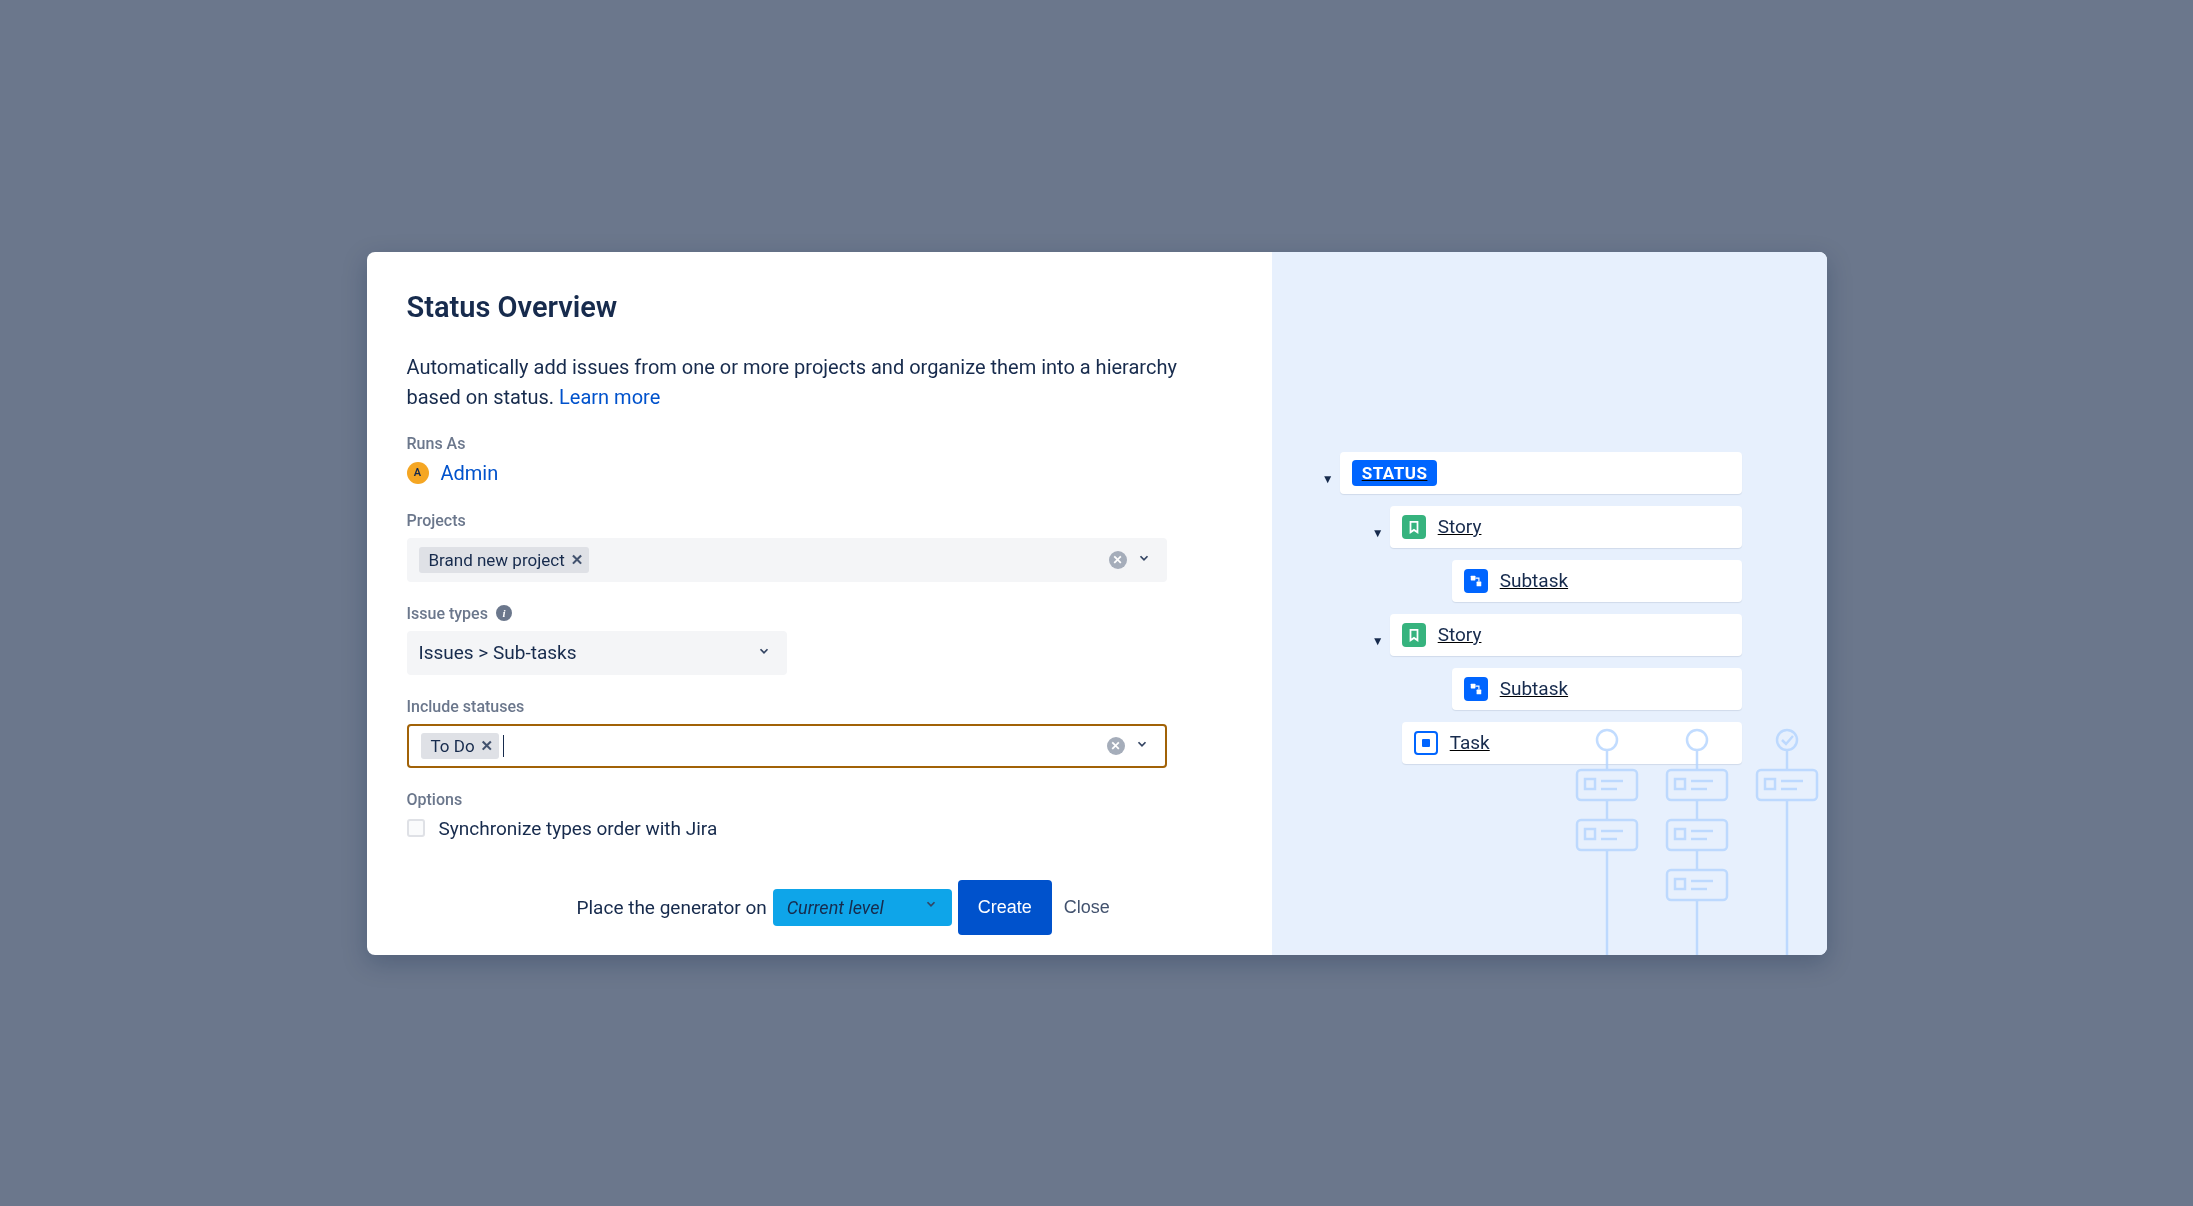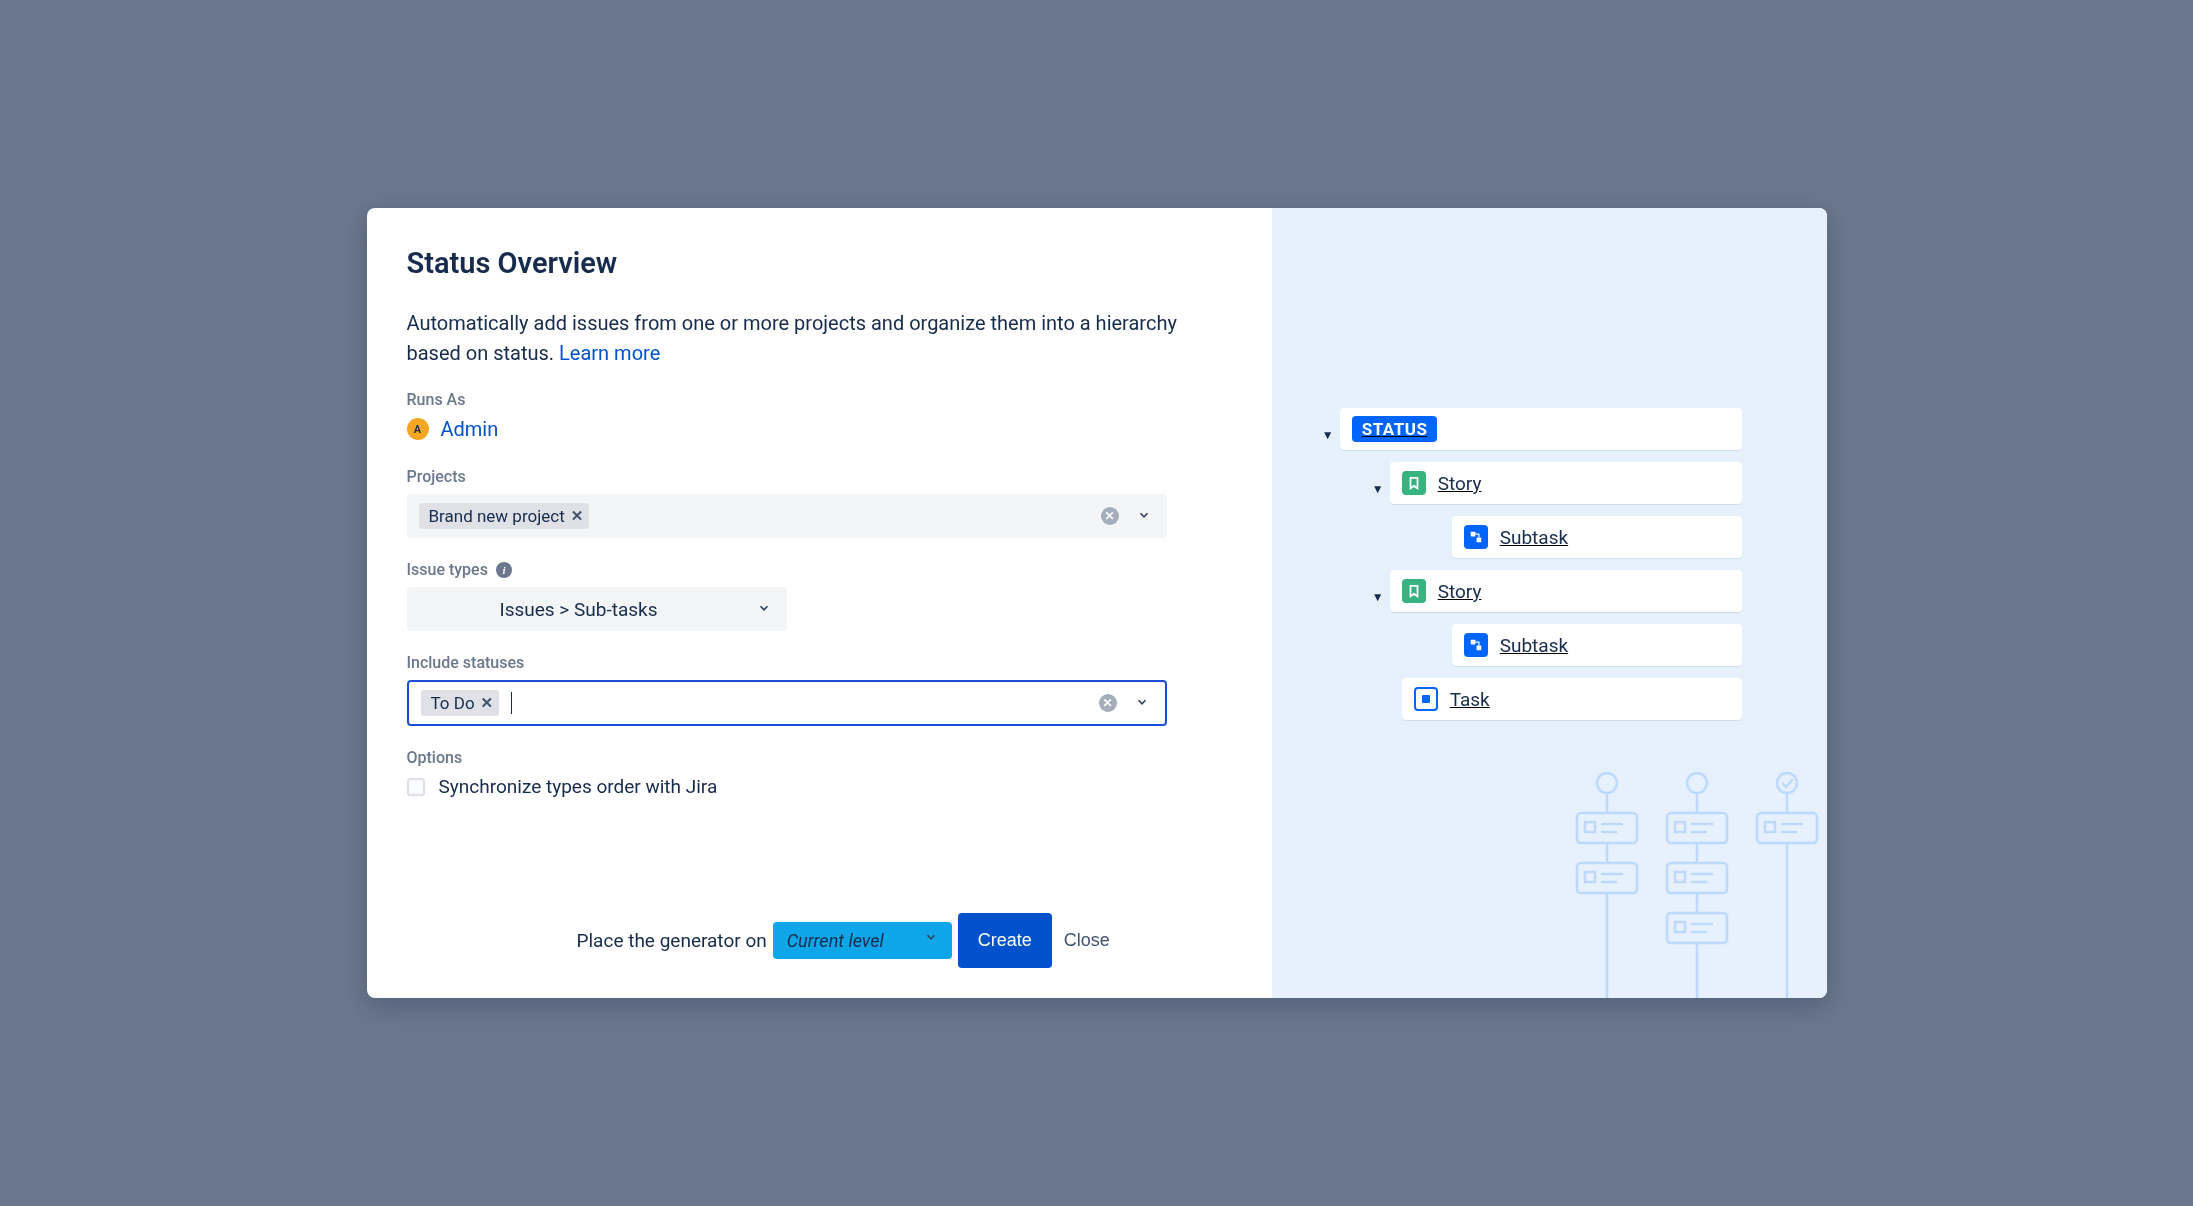--- a/index.html
+++ b/index.html
@@ -9,21 +9,21 @@
     display: flex;
     align-items: center;
     justify-content: center;
     min-height: 100vh;
     padding: 8px;
   }
   .modal {
     background: #fff;
     border-radius: 8px;
     width: 1460px;
-    height: 790px;
+    height: 703px;
     display: flex;
     overflow: hidden;
     box-shadow: 0 8px 24px rgba(9,30,66,0.25);
   }
   .left {
     flex: 0 0 62%;
     padding: 38px 40px 30px 40px;
     display: flex;
     flex-direction: column;
   }
@@ -80,30 +80,28 @@
     color: #0052cc;
     font-size: 20px;
     text-decoration: none;
   }
   .select-box {
     background: #f4f5f7;
     border-radius: 4px;
     padding: 8px 12px;
     display: flex;
     align-items: center;
-    gap: 8px;
     min-height: 44px;
     margin-bottom: 22px;
-    text-align: center;
   }
   .select-box.narrow { width: 380px; }
   .select-box.wide { width: 760px; }
   .select-box.focused {
     background: #fff;
-    border: 2px solid #1d4ed8;
+    border: 2px solid #a16207;
   }
   .chip {
     background: #dfe1e6;
     border-radius: 3px;
     padding: 3px 6px 3px 10px;
     display: flex;
     align-items: center;
     gap: 6px;
     font-size: 17px;
     color: #172b4d;

